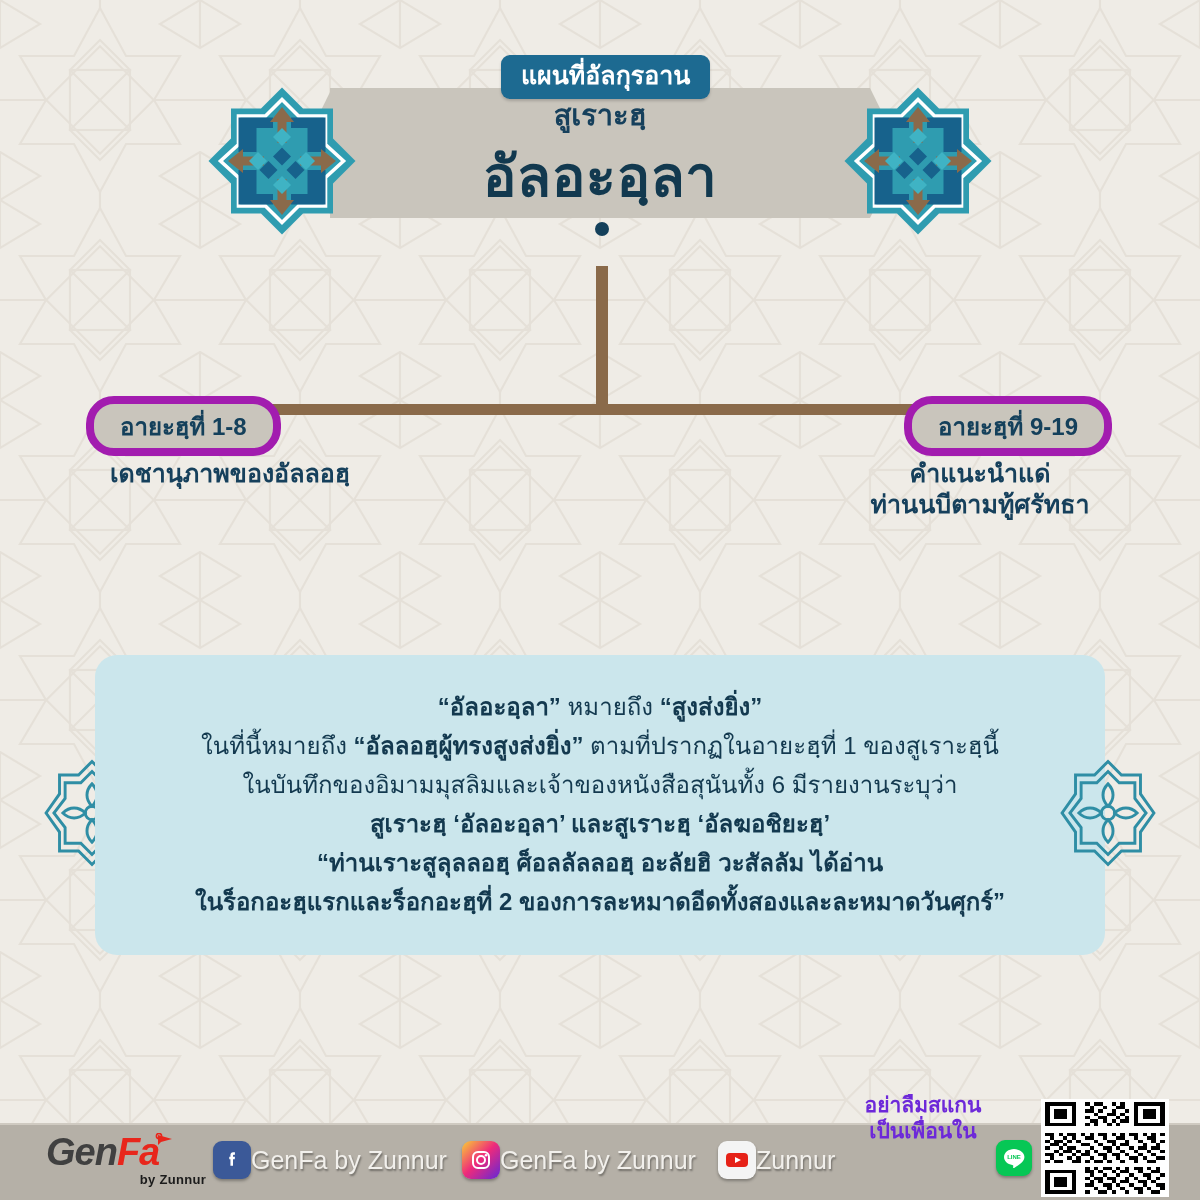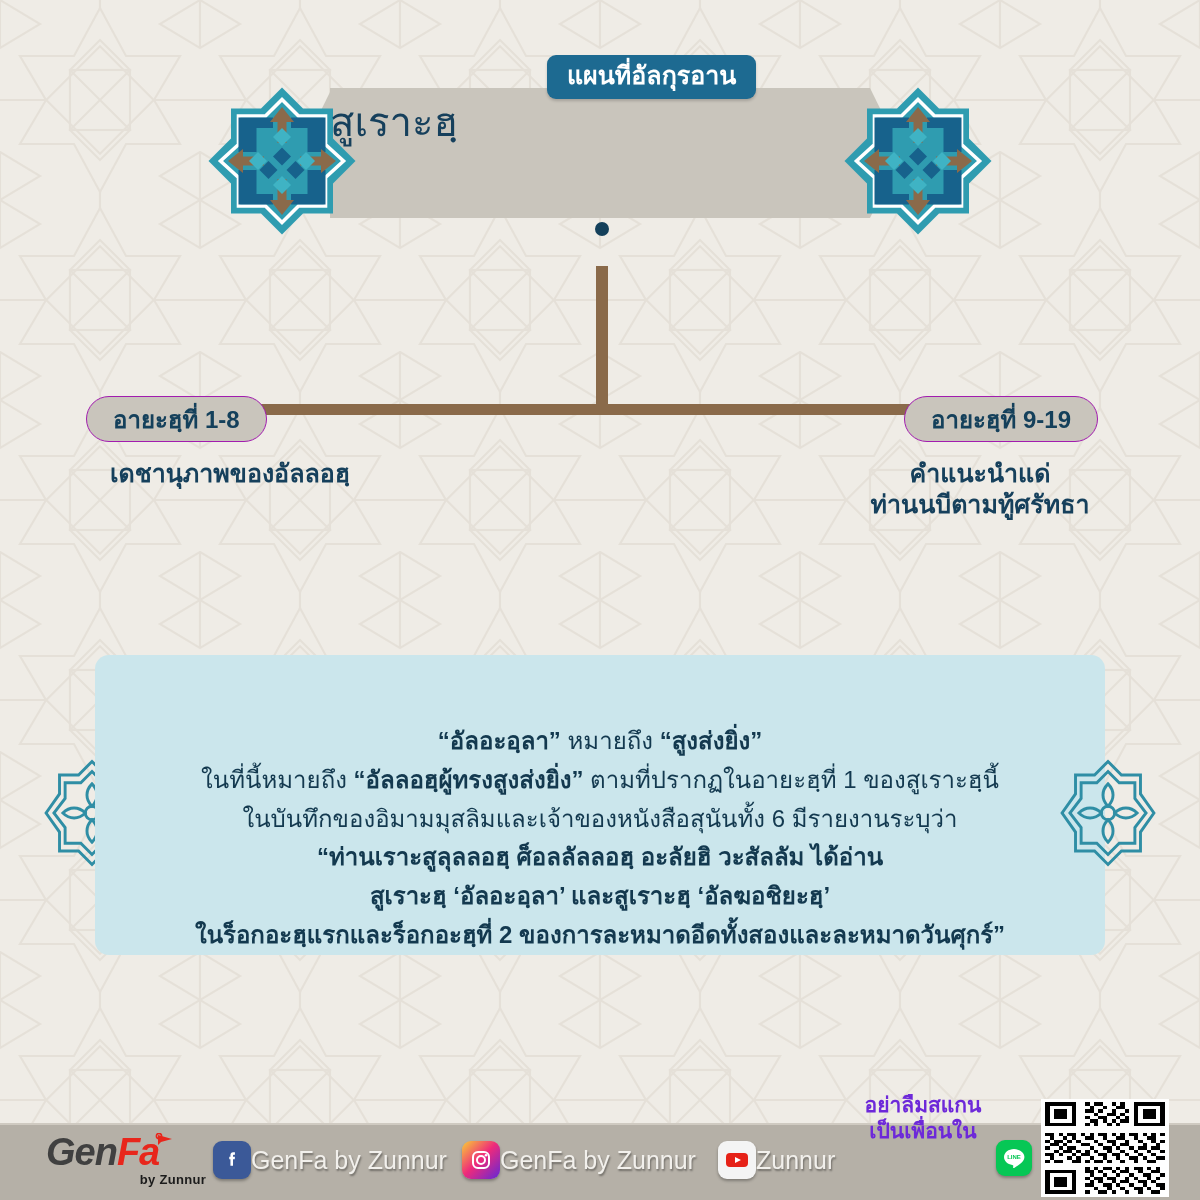--- a/index.html
+++ b/index.html
@@ -35,26 +35,25 @@
 
   #map-badge{
     position:absolute;left:501px;top:55px;
     background:#1d6a91;color:#ffffff;
     border-radius:9px;
     padding:8px 20px 11px 20px;
     font-size:25px;font-weight:bold;line-height:1;
     z-index:6;
     box-shadow:0 2px 3px rgba(0,0,0,.18);
     white-space:nowrap;
-    margin-left:46px;
   }
   #surah-word{
     position:absolute;left:330px;top:100px;width:540px;
-    color:#16405c;
-    font-size:40px;font-weight:normal;line-height:1.1;
+    text-align:center;color:#16405c;
+    font-size:29px;font-weight:bold;line-height:1.1;
   }
   #surah-name{
     position:absolute;left:330px;top:146px;width:540px;
     text-align:center;color:#12394f;
     font-size:56px;font-weight:bold;line-height:1.1;
     letter-spacing:.5px;
   }
   #subtitle-bar{
     position:absolute;left:341px;top:224px;width:518px;height:45px;
     background:#3aa7b8;border-radius:7px;
@@ -68,39 +67,39 @@
   #star-right{left:843px;}
 
   
   #trunk-dot{position:absolute;left:595px;top:222px;width:14px;height:14px;border-radius:50%;background:#14405b;z-index:7;}
   #trunk-v{position:absolute;left:596px;top:266px;width:12px;height:145px;background:#8a6a4a;}
   #trunk-h{position:absolute;left:185px;top:404px;width:830px;height:11px;background:#8a6a4a;}
 
   
   .branch-pill{
     position:absolute;
-    background:#c9c5bc;border:1px solid #a21caf;
+    background:#c9c5bc;border:8px solid #a21caf;
     border-radius:28px;height:44px;
     display:flex;align-items:center;justify-content:center;
     color:#14405b;font-size:24px;font-weight:bold;
     padding:0 26px;z-index:4;white-space:nowrap;
   }
   #pill-left{left:86px;top:396px;}
   #pill-right{left:904px;top:396px;}
   .branch-caption{
     position:absolute;color:#16405c;font-weight:bold;font-size:25px;line-height:1.25;
   }
   #caption-left{left:60px;top:458px;width:340px;text-align:center;}
   #caption-right{left:830px;top:458px;width:300px;text-align:center;}
 
   
   #text-card{
     position:absolute;left:95px;top:655px;width:1010px;height:300px;
-    background:#cbe6ec;border-radius:14px;
-    display:flex;align-items:flex-end;justify-content:center;
+    background:#cbe6ec;border-radius:22px;
+    display:flex;align-items:center;justify-content:center;
   }
   #body-lines{
     width:100%;text-align:center;color:#13394f;
     font-size:24px;line-height:1.62;
   }
   #body-lines .ln{display:block;white-space:nowrap;}
   #body-lines b{font-weight:bold;}
   .side-medallion{position:absolute;top:757px;width:112px;height:112px;}
   #medallion-left{left:36px;}
   #medallion-right{left:1052px;}
@@ -226,20 +225,21 @@
           <polygon points="50,28 56,34 50,40 44,34"></polygon>
           <polygon points="34,44 40,50 34,56 28,50"></polygon>
           <polygon points="66,44 72,50 66,56 60,50"></polygon>
           <polygon points="50,60 56,66 50,72 44,66"></polygon>
         </g>
       </g>
     </svg>
 
     <div id="map-badge">แผนที่อัลกุรอาน</div>
     <div id="surah-word">สูเราะฮฺ</div>
+    <div id="surah-name">อัลอะอฺลา</div>
   </div>
 
   <div id="trunk-dot"></div>
   <div id="trunk-v"></div>
   <div id="trunk-h"></div>
 
   <div id="pill-left" class="branch-pill">อายะฮฺที่ 1-8</div>
   <div id="caption-left" class="branch-caption">เดชานุภาพของอัลลอฮฺ</div>
 
   <div id="pill-right" class="branch-pill">อายะฮฺที่ 9-19</div>
@@ -258,22 +258,22 @@
       <path d="M76,50 C70,44 62,44 56,50 C62,56 70,56 76,50 Z"></path>
       <circle cx="50" cy="50" r="6"></circle>
     </g>
   </svg>
 
   <div id="text-card">
     <div id="body-lines">
       <span class="ln"><b>“อัลอะอฺลา”</b><span> หมายถึง </span><b>“สูงส่งยิ่ง”</b></span>
       <span class="ln"><span>ในที่นี้หมายถึง </span><b>“อัลลอฮฺผู้ทรงสูงส่งยิ่ง”</b><span> ตามที่ปรากฏในอายะฮฺที่ 1 ของสูเราะฮฺนี้</span></span>
       <span class="ln">ในบันทึกของอิมามมุสลิมและเจ้าของหนังสือสุนันทั้ง 6 มีรายงานระบุว่า</span>
+      <span class="ln"><b>สูเราะฮฺ ‘อัลอะอฺลา’ และสูเราะฮฺ ‘อัลฆอชิยะฮฺ’</b></span>
       <span class="ln"><b>“ท่านเราะสูลุลลอฮฺ ศ็อลลัลลอฮฺ อะลัยฮิ วะสัลลัม ได้อ่าน</b></span>
-      <span class="ln"><b>สูเราะฮฺ ‘อัลอะอฺลา’ และสูเราะฮฺ ‘อัลฆอชิยะฮฺ’</b></span>
       <span class="ln"><b>ในร็อกอะฮฺแรกและร็อกอะฮฺที่ 2 ของการละหมาดอีดทั้งสองและละหมาดวันศุกร์”</b></span>
     </div>
   </div>
 
   <svg id="medallion-right" class="side-medallion" viewBox="0 0 100 100">
     <g fill="none" stroke="#2f8ea5" stroke-width="2.6">
       <polygon points="50,4 62,16 79,16 79,33 91,50 79,67 79,84 62,84 50,96 38,84 21,84 21,67 9,50 21,33 21,16 38,16"></polygon>
       <polygon points="50,13 60,23 74,23 74,37 84,50 74,63 74,77 60,77 50,87 40,77 26,77 26,63 16,50 26,37 26,23 40,23"></polygon>
       <path d="M50,24 C44,30 44,38 50,44 C56,38 56,30 50,24 Z"></path>
       <path d="M50,76 C44,70 44,62 50,56 C56,62 56,70 50,76 Z"></path>

